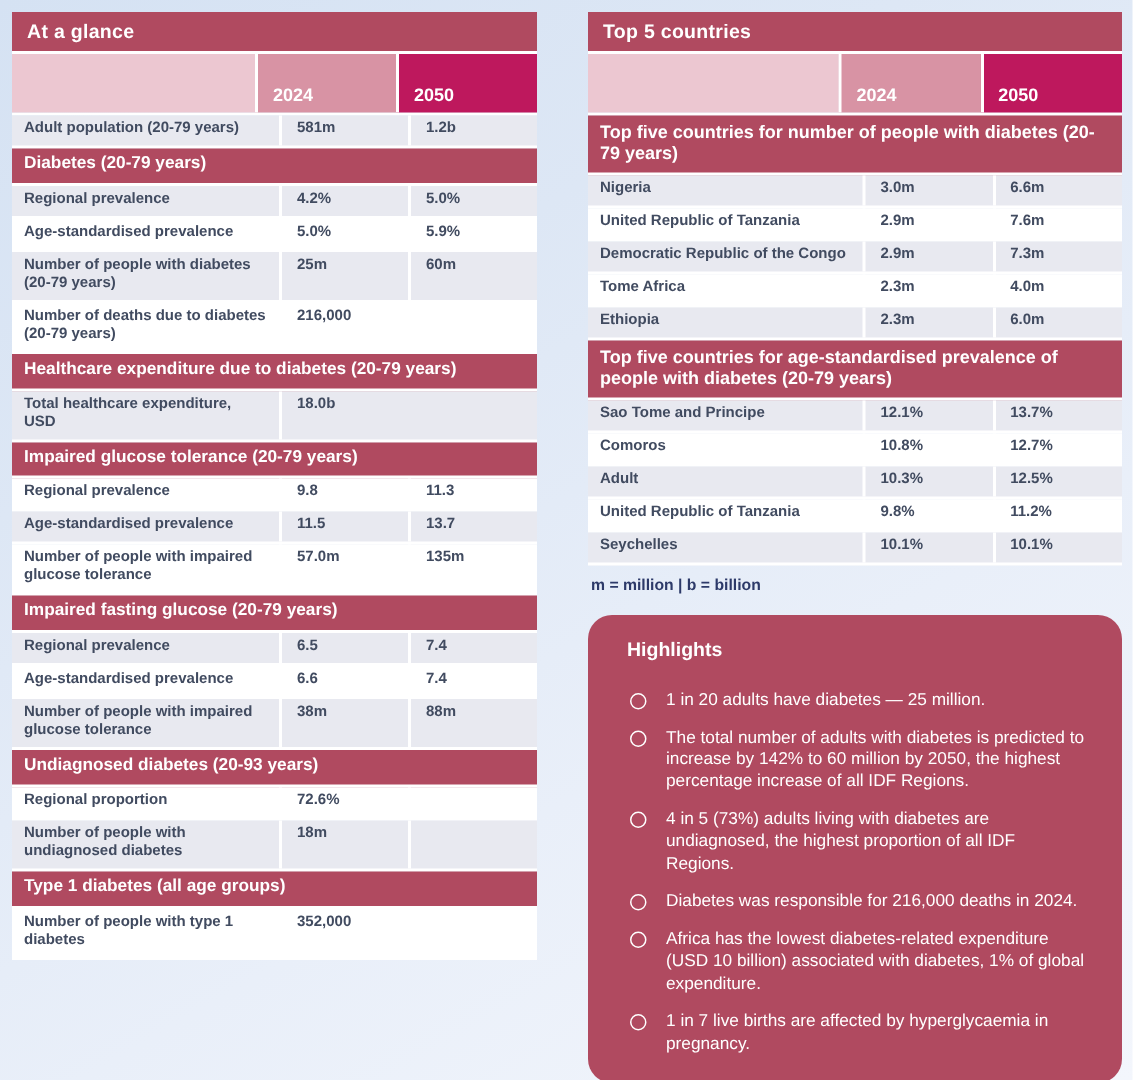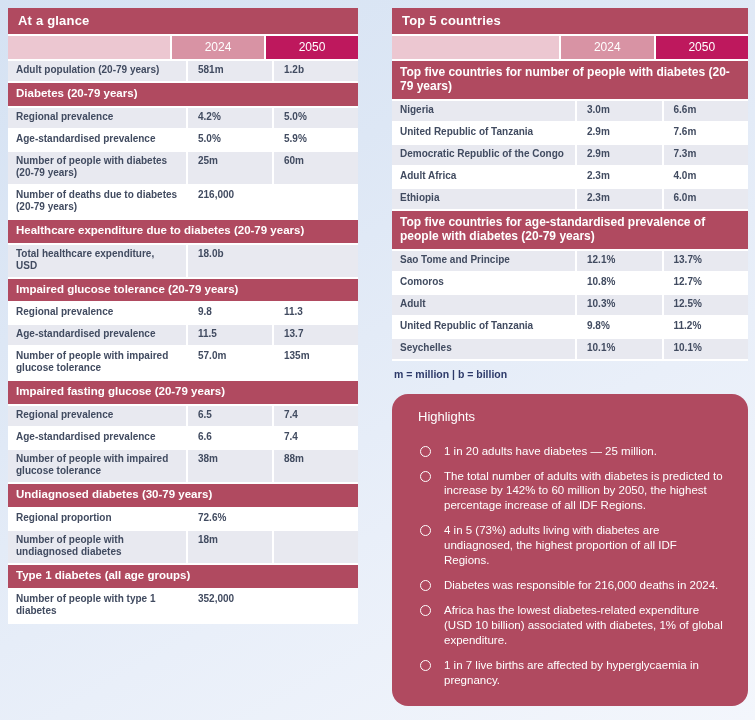--- a/index.html
+++ b/index.html
@@ -16,22 +16,22 @@
 
   .card-title{
     background:#b04a60;color:#fff;font-weight:bold;font-size:13px;
     padding:5px 10px 6px;letter-spacing:.2px;border-bottom:2px solid #fff;
   }
   .year-row{display:flex;border-bottom:2px solid #fff;}
   .year-row .spacer{background:#ecc7d1;}
   .col.left .spacer,.col.left .lbl{width:162px;flex:none;}
   .col.right .spacer,.col.right .lbl{width:167px;flex:none;}
   .year-cell{
-    flex:1;background:#d893a4;color:#fff;font-weight:normal;font-size:12px;
-    text-align:center;padding:4px 10px 5px;border-left:2px solid #fff;
+    flex:1;background:#d893a4;color:#fff;font-weight:bold;font-size:12px;
+    text-align:left;padding:20px 10px 5px;border-left:2px solid #fff;
   }
   .year-cell.y2050{background:#be185d;}
 
   .sec-header{
     background:#b04a60;color:#fff;font-weight:bold;font-size:11.5px;line-height:1.2;
     padding:4px 8px 5px;border-bottom:2px solid #fff;
   }
   .col.right .sec-header{font-size:12px;}
 
   .row{display:flex;border-bottom:2px solid #fff;font-size:10px;line-height:1.2;font-weight:bold;}
@@ -41,21 +41,21 @@
   .row .val{flex:1;padding:3px 10px 5px;border-left:2px solid #fff;}
 
   .footnote{
     margin:7px 0 0 2px;font-size:10.5px;font-weight:bold;color:#2d3a69;
   }
 
   .highlights{
     margin-top:14px;background:#b04a60;border-radius:16px;color:#fff;
     padding:15px 24px 18px 26px;
   }
-  .hl-title{font-weight:normal;font-size:13px;margin-bottom:20px;}
+  .hl-title{font-weight:bold;font-size:13px;margin-bottom:20px;}
   .hl-item{display:flex;margin-top:10px;font-size:11.5px;line-height:1.3;}
   .ring{
     flex:none;width:9px;height:9px;border:1.6px solid #fff;border-radius:50%;
     margin:2px 13px 0 2px;
   }
   .hl-text{flex:1;}
 </style>
 </head>
 <body>
 
@@ -126,21 +126,21 @@
           <div class="row white">
             <div class="lbl">Age-standardised prevalence</div>
             <div class="val">6.6</div>
             <div class="val">7.4</div>
           </div>
           <div class="row gray">
             <div class="lbl">Number of people with impaired glucose tolerance</div>
             <div class="val">38m</div>
             <div class="val">88m</div>
           </div>
-          <div class="sec-header">Undiagnosed diabetes (30-79 years)</div>
+          <div class="sec-header">Undiagnosed diabetes (20-93 years)</div>
           <div class="row white">
             <div class="lbl">Regional proportion</div>
             <div class="val">72.6%</div>
             <div class="val"></div>
           </div>
           <div class="row gray">
             <div class="lbl">Number of people with undiagnosed diabetes</div>
             <div class="val">18m</div>
             <div class="val"></div>
           </div>
@@ -173,21 +173,21 @@
             <div class="lbl">United Republic of Tanzania</div>
             <div class="val">2.9m</div>
             <div class="val">7.6m</div>
           </div>
           <div class="row gray">
             <div class="lbl">Democratic Republic of the Congo</div>
             <div class="val">2.9m</div>
             <div class="val">7.3m</div>
           </div>
           <div class="row white">
-            <div class="lbl">Adult Africa</div>
+            <div class="lbl">Tome Africa</div>
             <div class="val">2.3m</div>
             <div class="val">4.0m</div>
           </div>
           <div class="row gray">
             <div class="lbl">Ethiopia</div>
             <div class="val">2.3m</div>
             <div class="val">6.0m</div>
           </div>
           <div class="sec-header">Top five countries for age-standardised prevalence of people with diabetes (20-79 years)</div>
           <div class="row gray">

